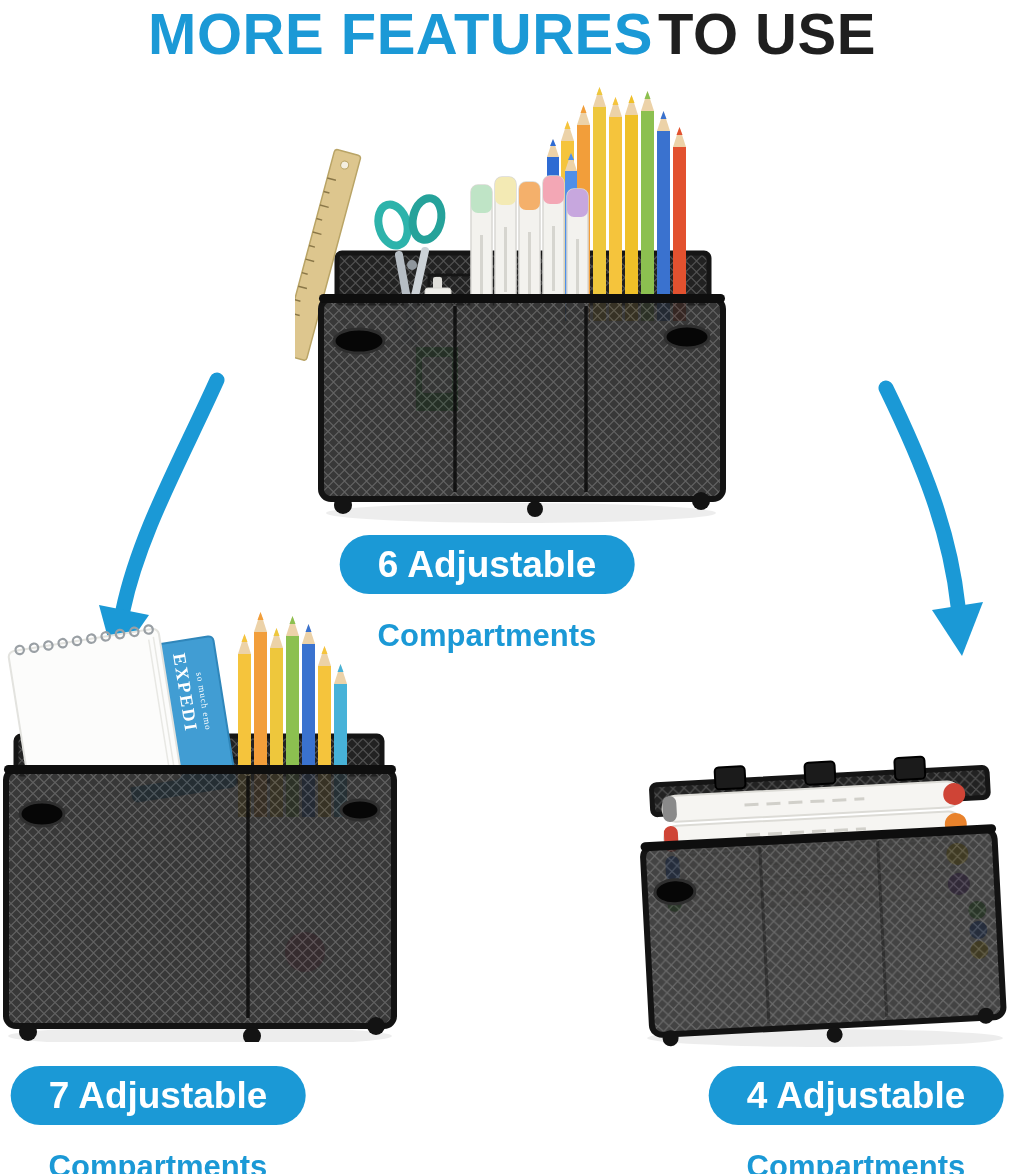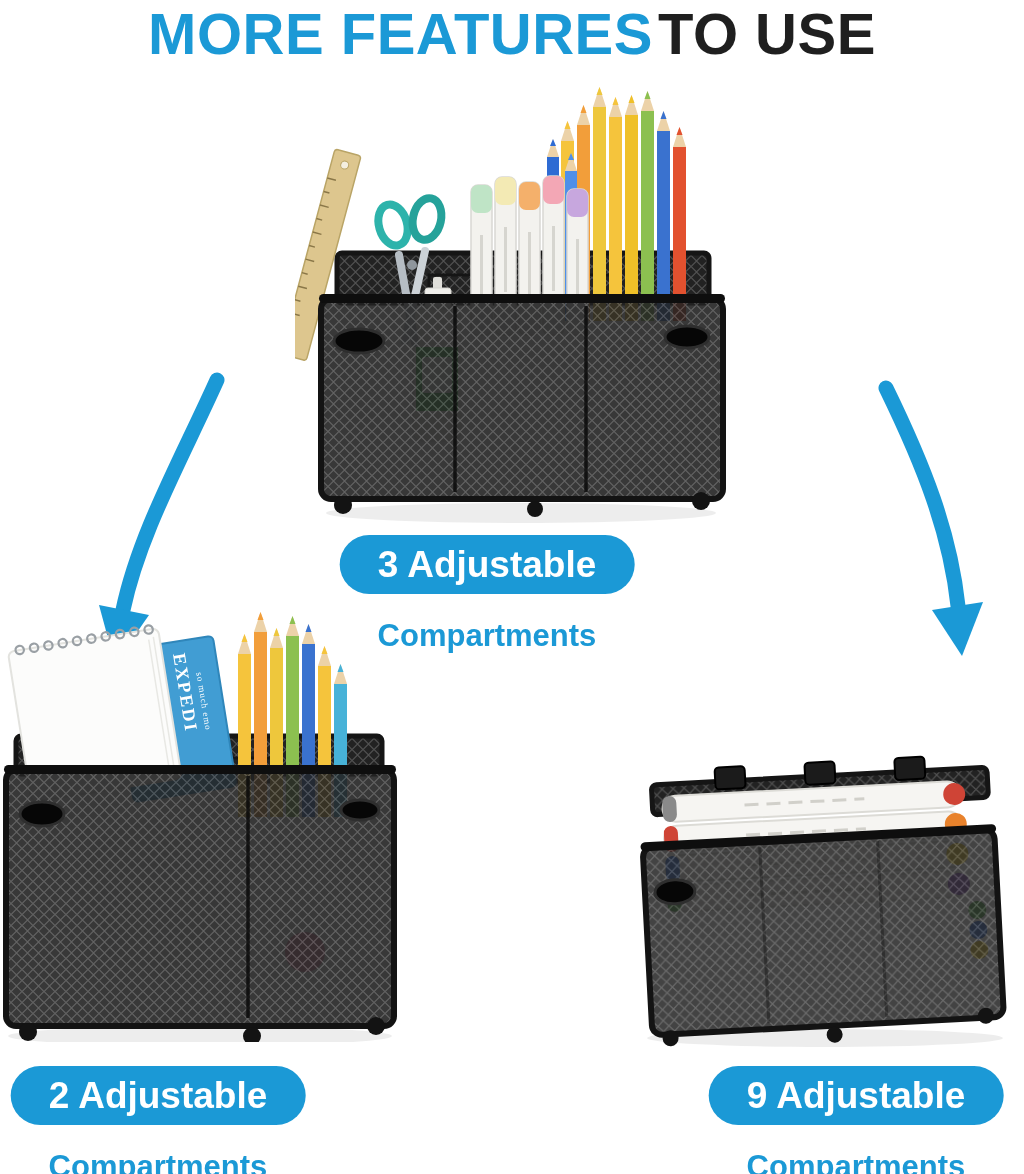--- a/index.html
+++ b/index.html
@@ -179,21 +179,21 @@
   <svg class="arrow" style="left:75px;top:372px;" width="160" height="310" viewBox="0 0 160 310">
     <path d="M142 8 C 106 88, 64 162, 48 238" fill="none" stroke="currentColor" stroke-width="15" stroke-linecap="round"></path>
     <polygon points="74,243 24,233 40,292" fill="currentColor"></polygon>
   </svg>
   <svg class="arrow" style="left:870px;top:380px;" width="130" height="300" viewBox="0 0 130 300">
     <path d="M16 8 C 54 86, 80 152, 88 226" fill="none" stroke="currentColor" stroke-width="15" stroke-linecap="round"></path>
     <polygon points="113,222 62,230 92,276" fill="currentColor"></polygon>
   </svg>
 
   <div class="callout callout-top">
-    <div class="pill">3 Adjustable</div>
+    <div class="pill">6 Adjustable</div>
     <div class="callout-sub">Compartments</div>
   </div>
 
   <div class="product product-left">
     <svg class="pshot" viewBox="0 0 410 430">
       <defs>
         <pattern id="meshB" width="11" height="11" patternUnits="userSpaceOnUse">
           <rect width="11" height="11" fill="#222222"></rect>
           <path d="M0 5.5L5.5 0L11 5.5L5.5 11Z" fill="none" stroke="#515151" stroke-width="1.1"></path>
         </pattern>
@@ -344,22 +344,22 @@
         <g>
           <circle cx="34" cy="282" r="8" fill="#131313"></circle>
           <circle cx="198" cy="287" r="8" fill="#131313"></circle>
           <circle cx="350" cy="276" r="8" fill="#131313"></circle>
         </g>
       </g>
     </svg>
   </div>
 
   <div class="callout callout-left">
-    <div class="pill">2 Adjustable</div>
+    <div class="pill">7 Adjustable</div>
     <div class="callout-sub">Compartments</div>
   </div>
 
   <div class="callout callout-right">
-    <div class="pill">9 Adjustable</div>
+    <div class="pill">4 Adjustable</div>
     <div class="callout-sub">Compartments</div>
   </div>
 
 </div>
 
 </body></html>

